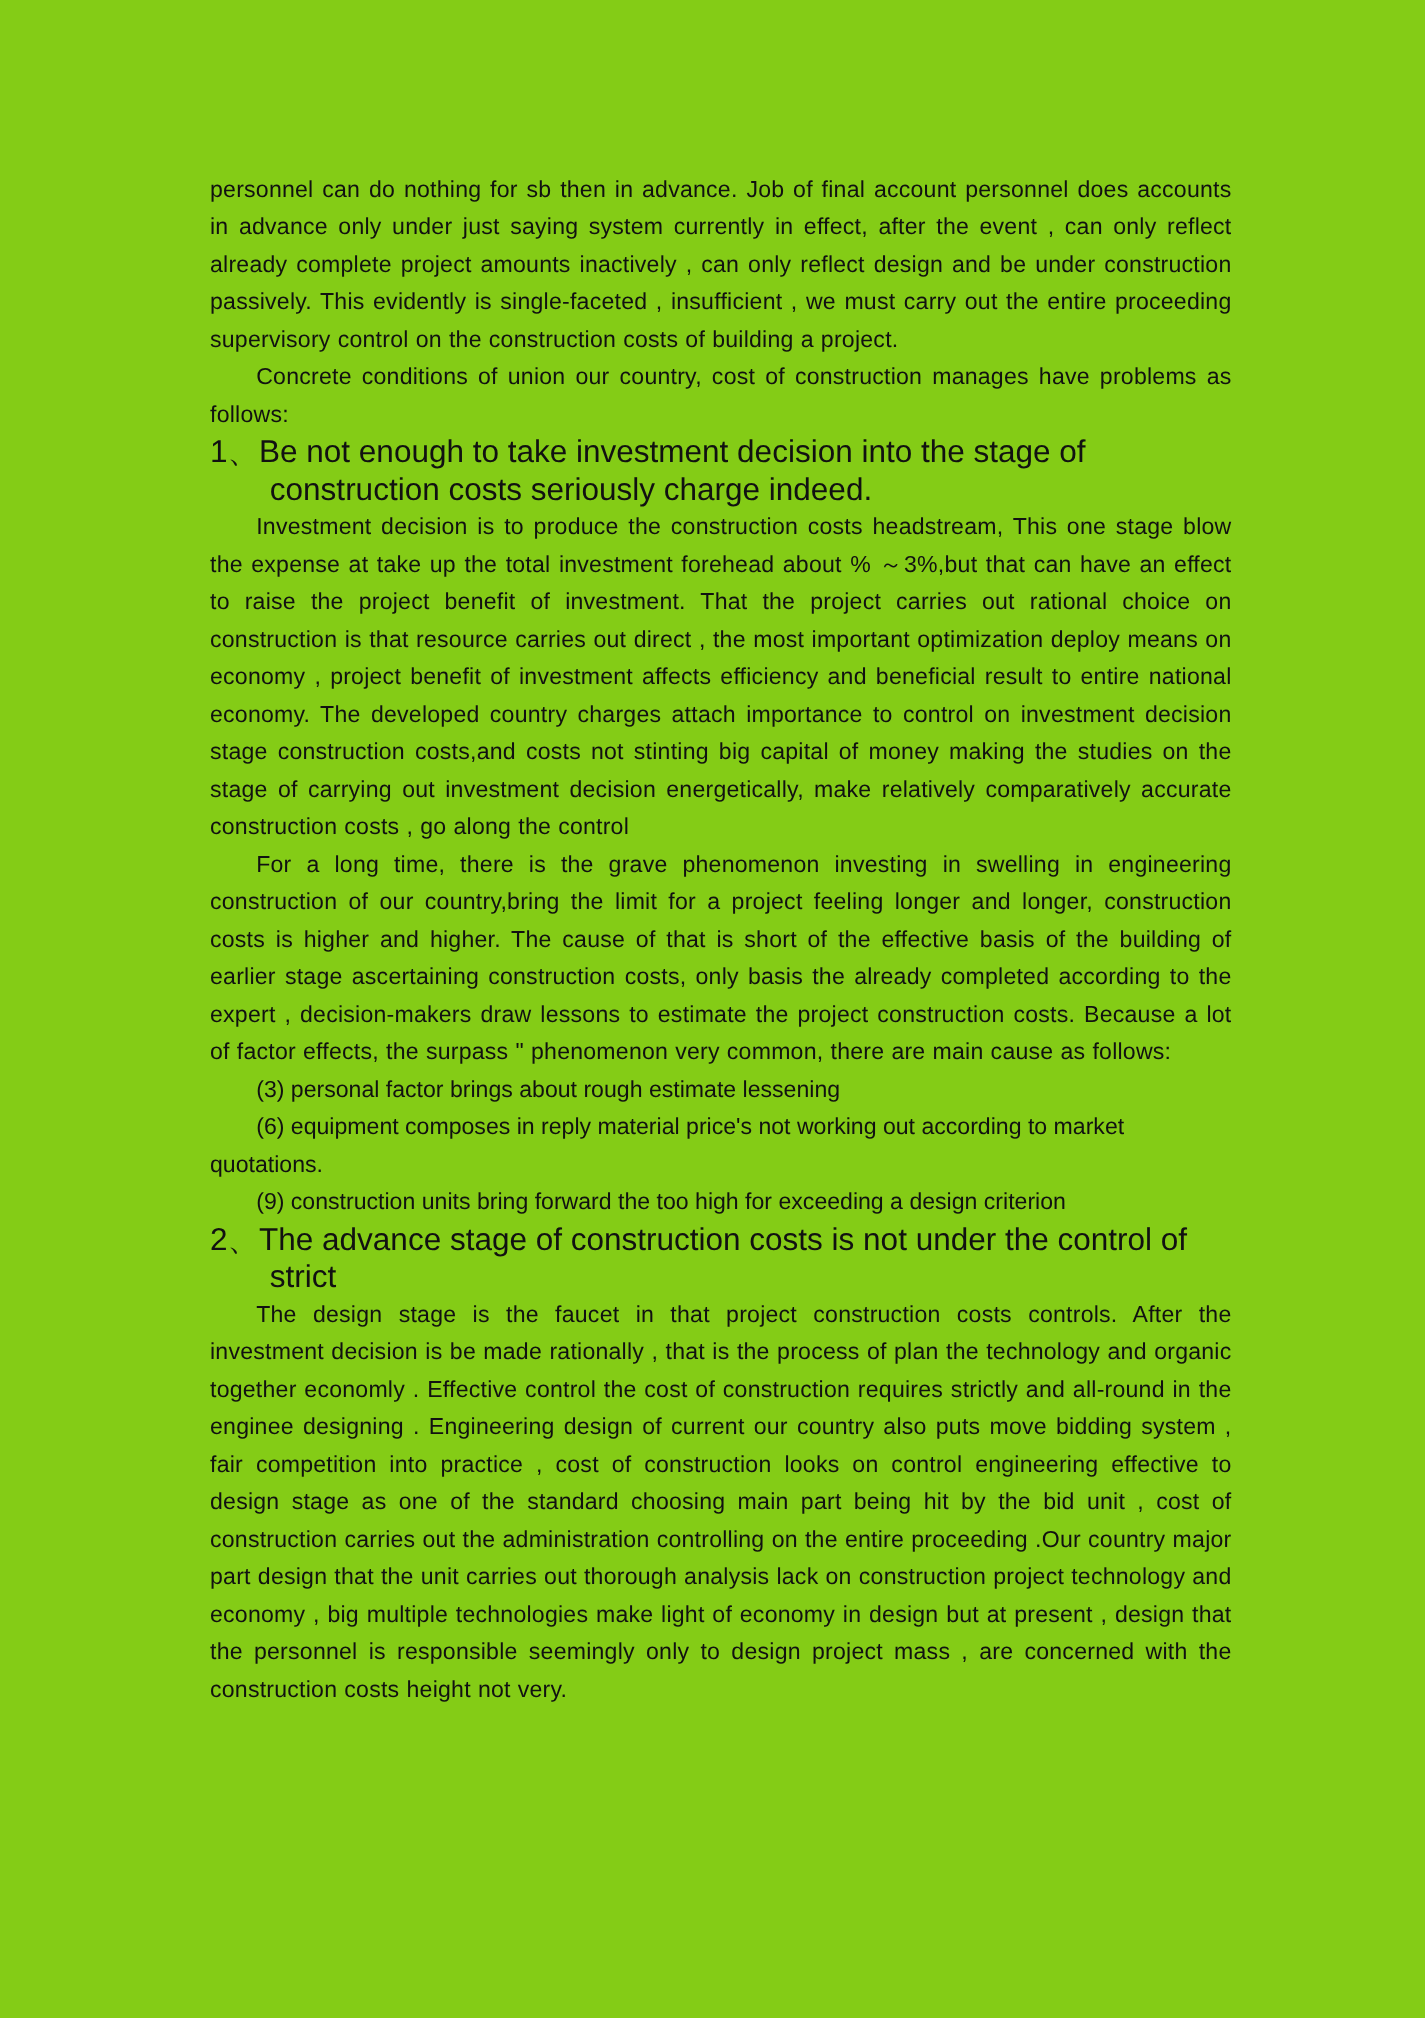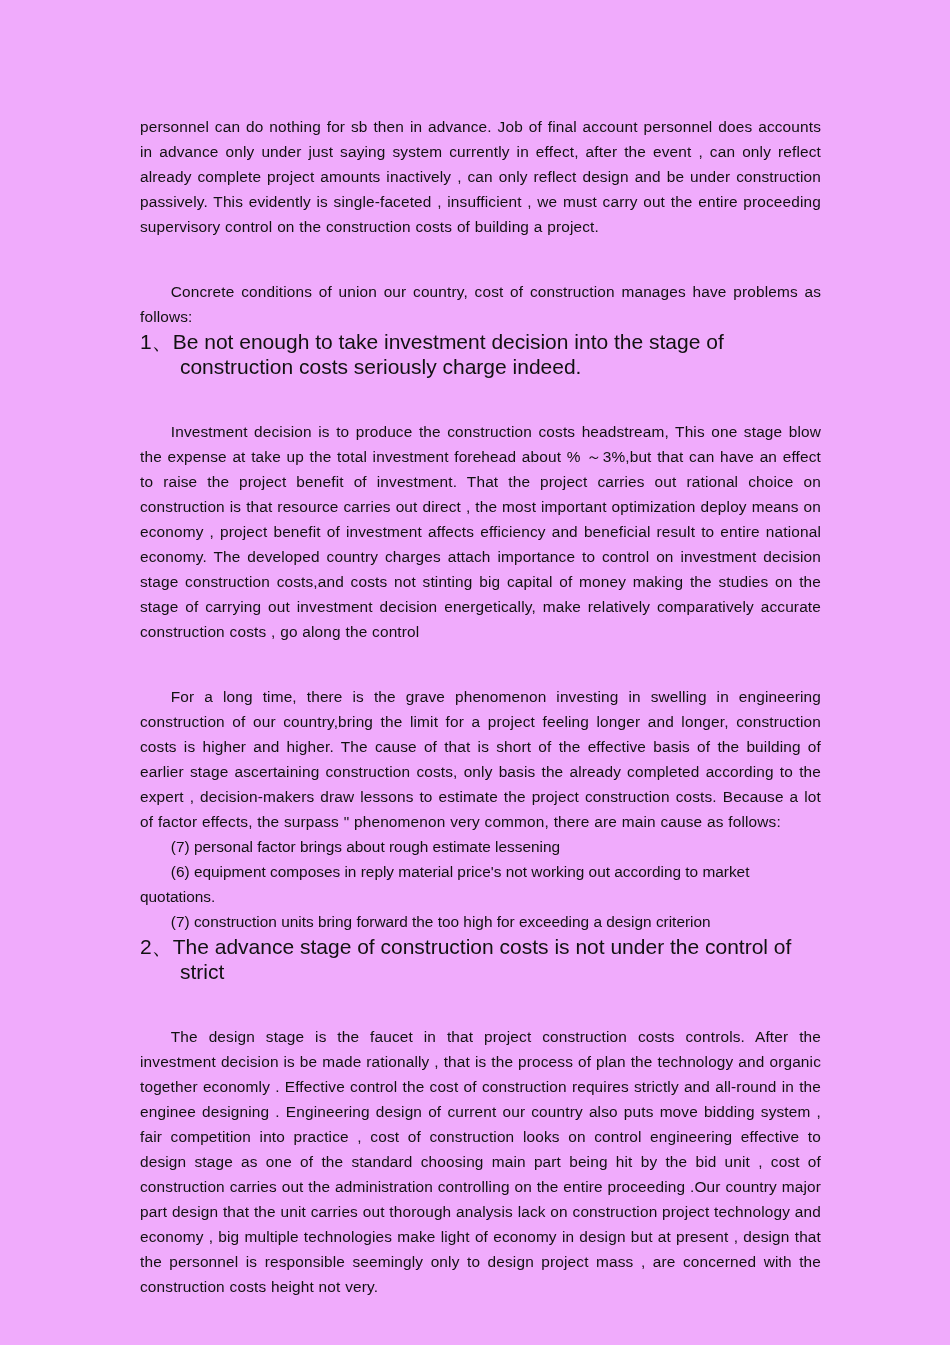--- a/index.html
+++ b/index.html
@@ -13,21 +13,21 @@
     height: 1345px;
     font-family: "Liberation Sans", sans-serif;
     color: #000000;
     -webkit-font-smoothing: antialiased;
   }
 
   #page {
     position: relative;
     width: 950px;
     height: 1345px;
-    background: #f0abfc;
+    background: #84cc16;
     box-sizing: border-box;
     overflow: hidden;
   }
 
   #text-body {
     position: absolute;
     left: 140px;
     top: 114px;
     width: 681px;
   }
@@ -45,21 +45,20 @@
   }
 
   
   .para.flush {
     text-indent: 0;
   }
 
   
   .para.indent {
     text-indent: 2.0em;
-    margin-top: 40px;
   }
 
   
   .list-item {
     margin: 0;
     font-size: 21px;
     line-height: 25px;
     text-align: justify;
     padding-left: 1.9em;
     text-indent: -1.9em;
@@ -92,25 +91,25 @@
     <p class="para flush">personnel can do nothing for sb then in advance. Job of final account personnel does accounts in advance only under just saying system currently in effect, after the event , can only reflect already complete project amounts inactively , can only reflect design and be under construction passively. This evidently is single-faceted , insufficient , we must carry out the entire proceeding supervisory control on the construction costs of building a project.</p>
 
     <p class="para indent">Concrete conditions of union our country, cost of construction manages have problems as follows:</p>
 
     <p class="list-item ragged"><span class="marker">1、</span><span>Be not enough to take  investment decision into  the stage of construction costs seriously charge indeed.</span></p>
 
     <p class="para indent">Investment decision is to produce the construction costs headstream, This one stage blow the expense at take up the total investment forehead about %  ～3%,but that can have an effect to raise the project benefit of investment. That the project carries out  rational choice on construction is that  resource carries out  direct , the most important optimization deploy means on economy , project benefit of investment affects efficiency and beneficial result to entire national economy. The developed country charges attach importance to control on investment decision stage construction costs,and costs not stinting big capital of money making the studies on the stage of carrying out investment decision energetically, make relatively comparatively accurate construction costs , go along the control</p>
 
     <p class="para indent">For a long time, there is the grave phenomenon investing in swelling in engineering construction of our country,bring the limit for a project feeling longer and longer, construction costs is higher and higher. The cause of that is short of the effective basis of the building of earlier stage ascertaining construction costs, only basis the already completed according to the expert , decision-makers draw lessons to estimate the project construction costs. Because a lot of factor effects, the surpass " phenomenon very common, there are main cause as follows:</p>
 
-    <p class="sub-item">(7) personal factor brings about rough estimate lessening</p>
+    <p class="sub-item">(3) personal factor brings about rough estimate lessening</p>
 
     <p class="sub-item">(6) equipment composes in reply material price's not working out according to market quotations.</p>
 
-    <p class="sub-item">(7) construction units bring forward the too high for exceeding a design criterion</p>
+    <p class="sub-item">(9) construction units bring forward the too high for exceeding a design criterion</p>
 
     <p class="list-item ragged"><span class="marker">2、</span><span>The advance stage of construction costs is not under the control of strict</span></p>
 
     <p class="para indent">The design stage is the faucet in that project construction costs controls. After the investment decision is be made rationally , that is the process of plan the technology and organic together economly . Effective control the cost of construction requires strictly and all-round in the enginee designing . Engineering design of current our country also puts move bidding system , fair competition into practice , cost of construction looks on control engineering effective to design stage as one of the standard choosing main part being hit by the bid unit , cost of construction carries out the administration controlling on the entire proceeding .Our country major part design that the unit carries out thorough analysis lack on construction project technology and economy , big multiple technologies make light of economy in design but at present , design that the personnel is responsible seemingly only to design project mass , are concerned with the construction costs height not very.</p>
 
   </div>
 
 </div>
 
 </body></html>

